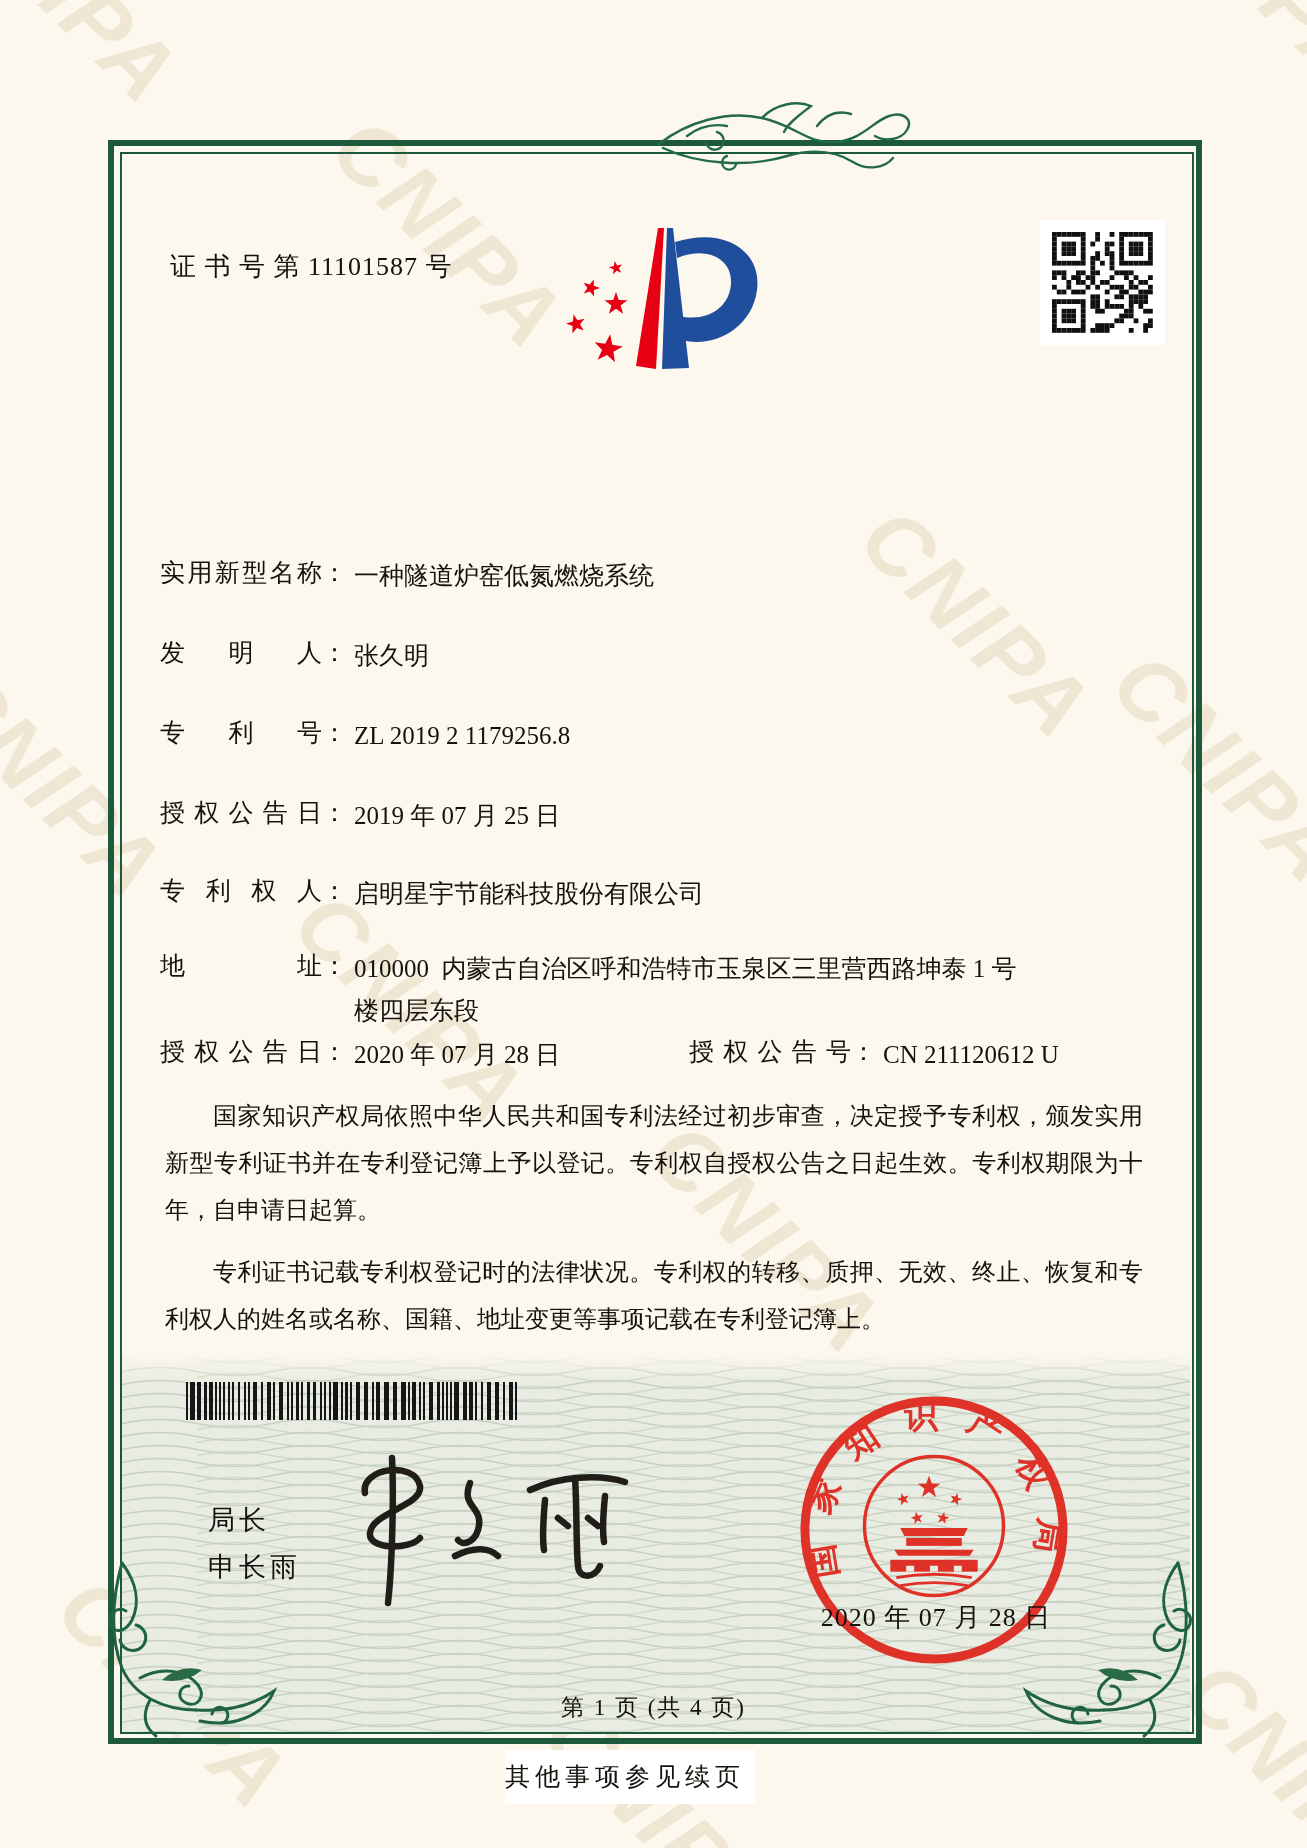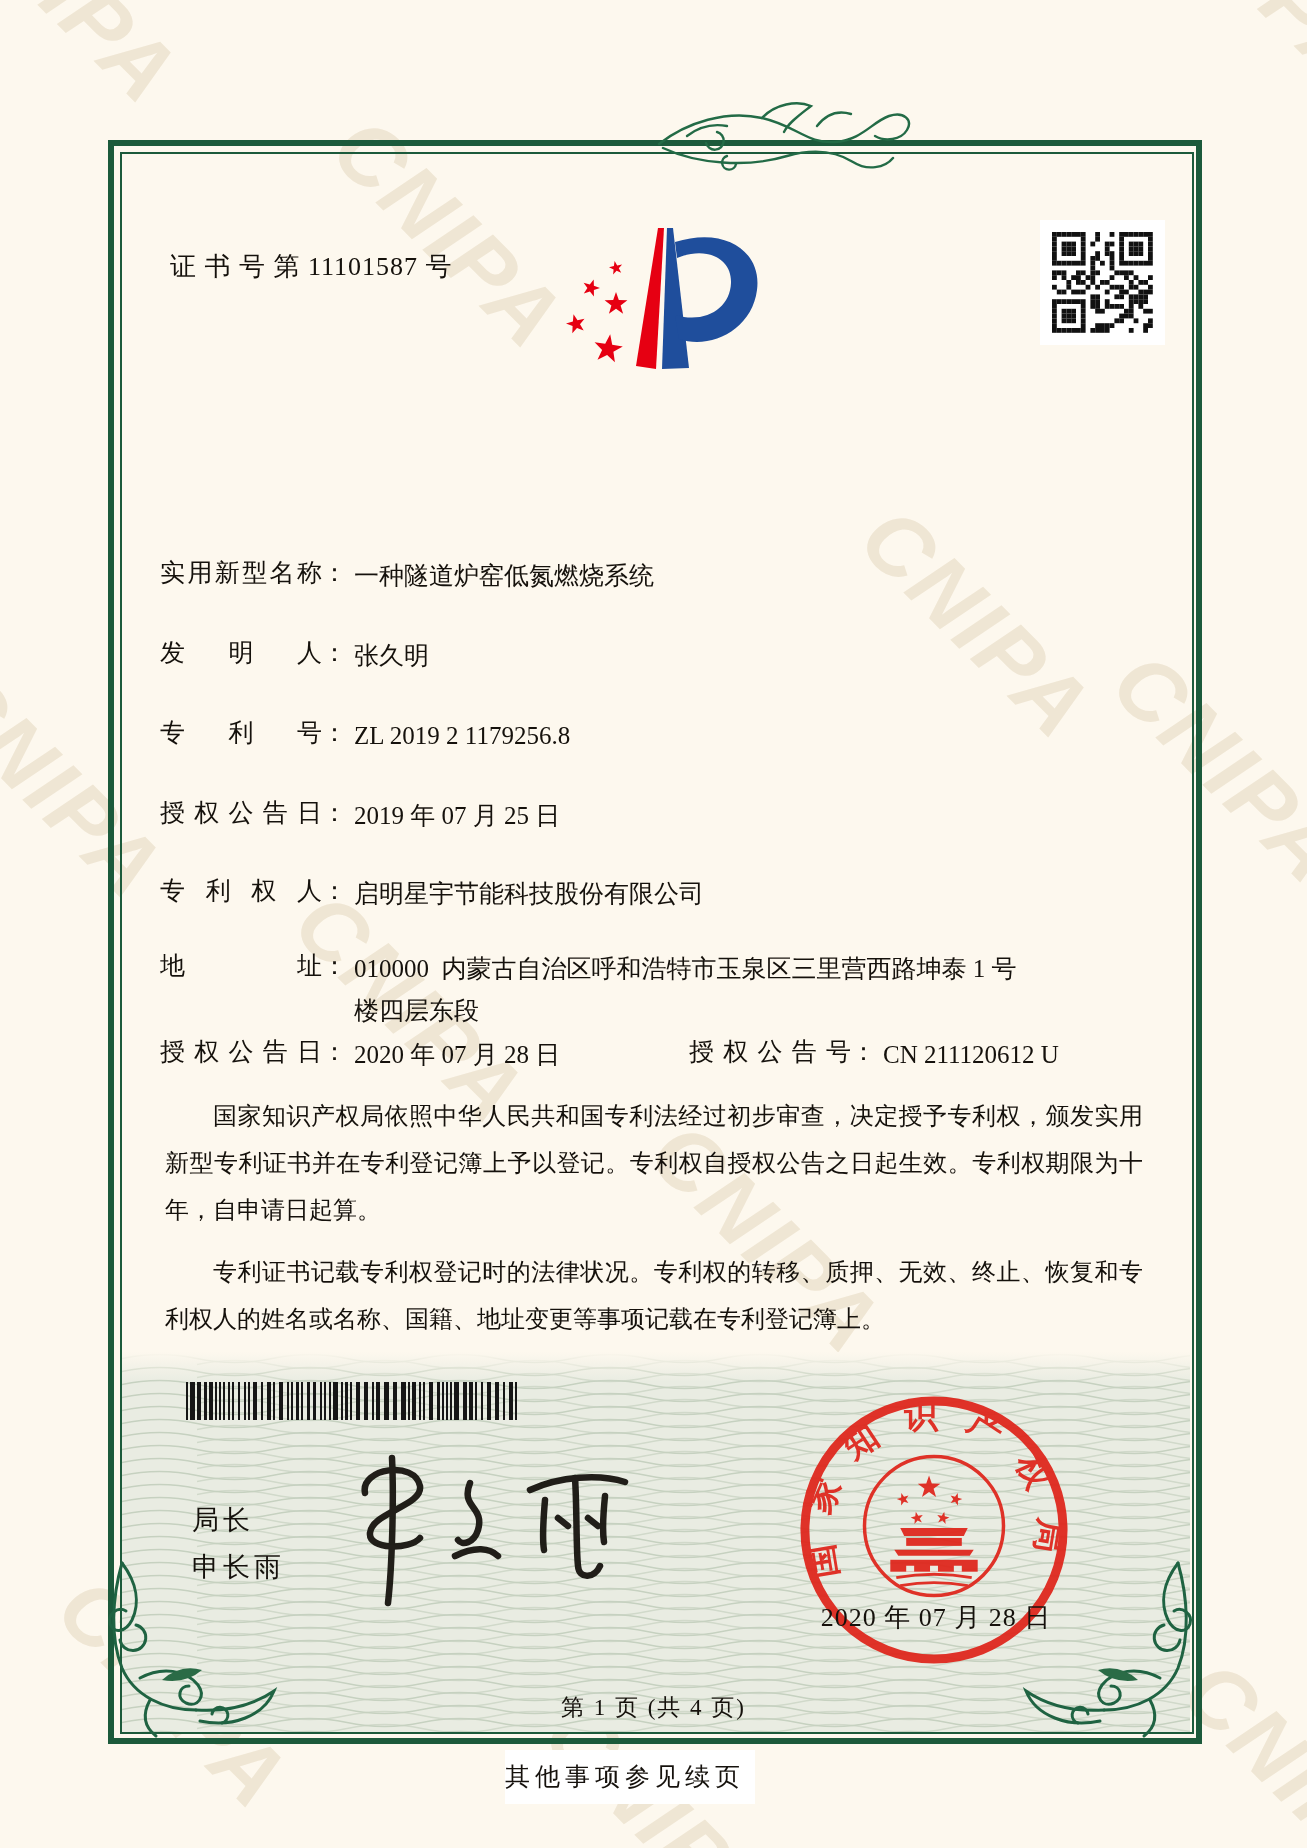--- a/index.html
+++ b/index.html
@@ -32,21 +32,21 @@
       text-justify:inter-character}
   .colon{margin-right:7px}
   .fvalue{max-width:680px;white-space:pre-wrap;line-height:42px}
   .grant-right{position:absolute;left:529px;top:0;display:flex}
   
   .paras{position:absolute;left:150px;top:1078px;width:1008px;font-size:24px;line-height:47px;
       text-align:justify;z-index:4}
   .paras p{margin:15px;text-indent:2em}
   
   .barcode{position:absolute;left:186px;top:1382px;z-index:4}
-  .dlabel{position:absolute;left:192px;font-size:27px;letter-spacing:4px;z-index:4;
+  .dlabel{position:absolute;left:208px;font-size:27px;letter-spacing:4px;z-index:4;
       font-family:Liberation Mono, monospace}
   .sig{position:absolute;left:320px;top:1438px;z-index:5}
   .seal{position:absolute;left:795px;top:1391px;z-index:5;opacity:.93}
   .sealdate{position:absolute;left:806px;top:1600px;width:260px;text-align:center;
       font-size:26px;letter-spacing:1px;z-index:6}
   .pfooter{position:absolute;left:0;right:0;top:1692px;text-align:center;font-size:23px;
       letter-spacing:2px;z-index:4}
   .note{position:absolute;left:505px;top:1750px;width:250px;height:54px;background:#fff;
       line-height:54px;font-size:25px;letter-spacing:5px;z-index:4}
 </style>

